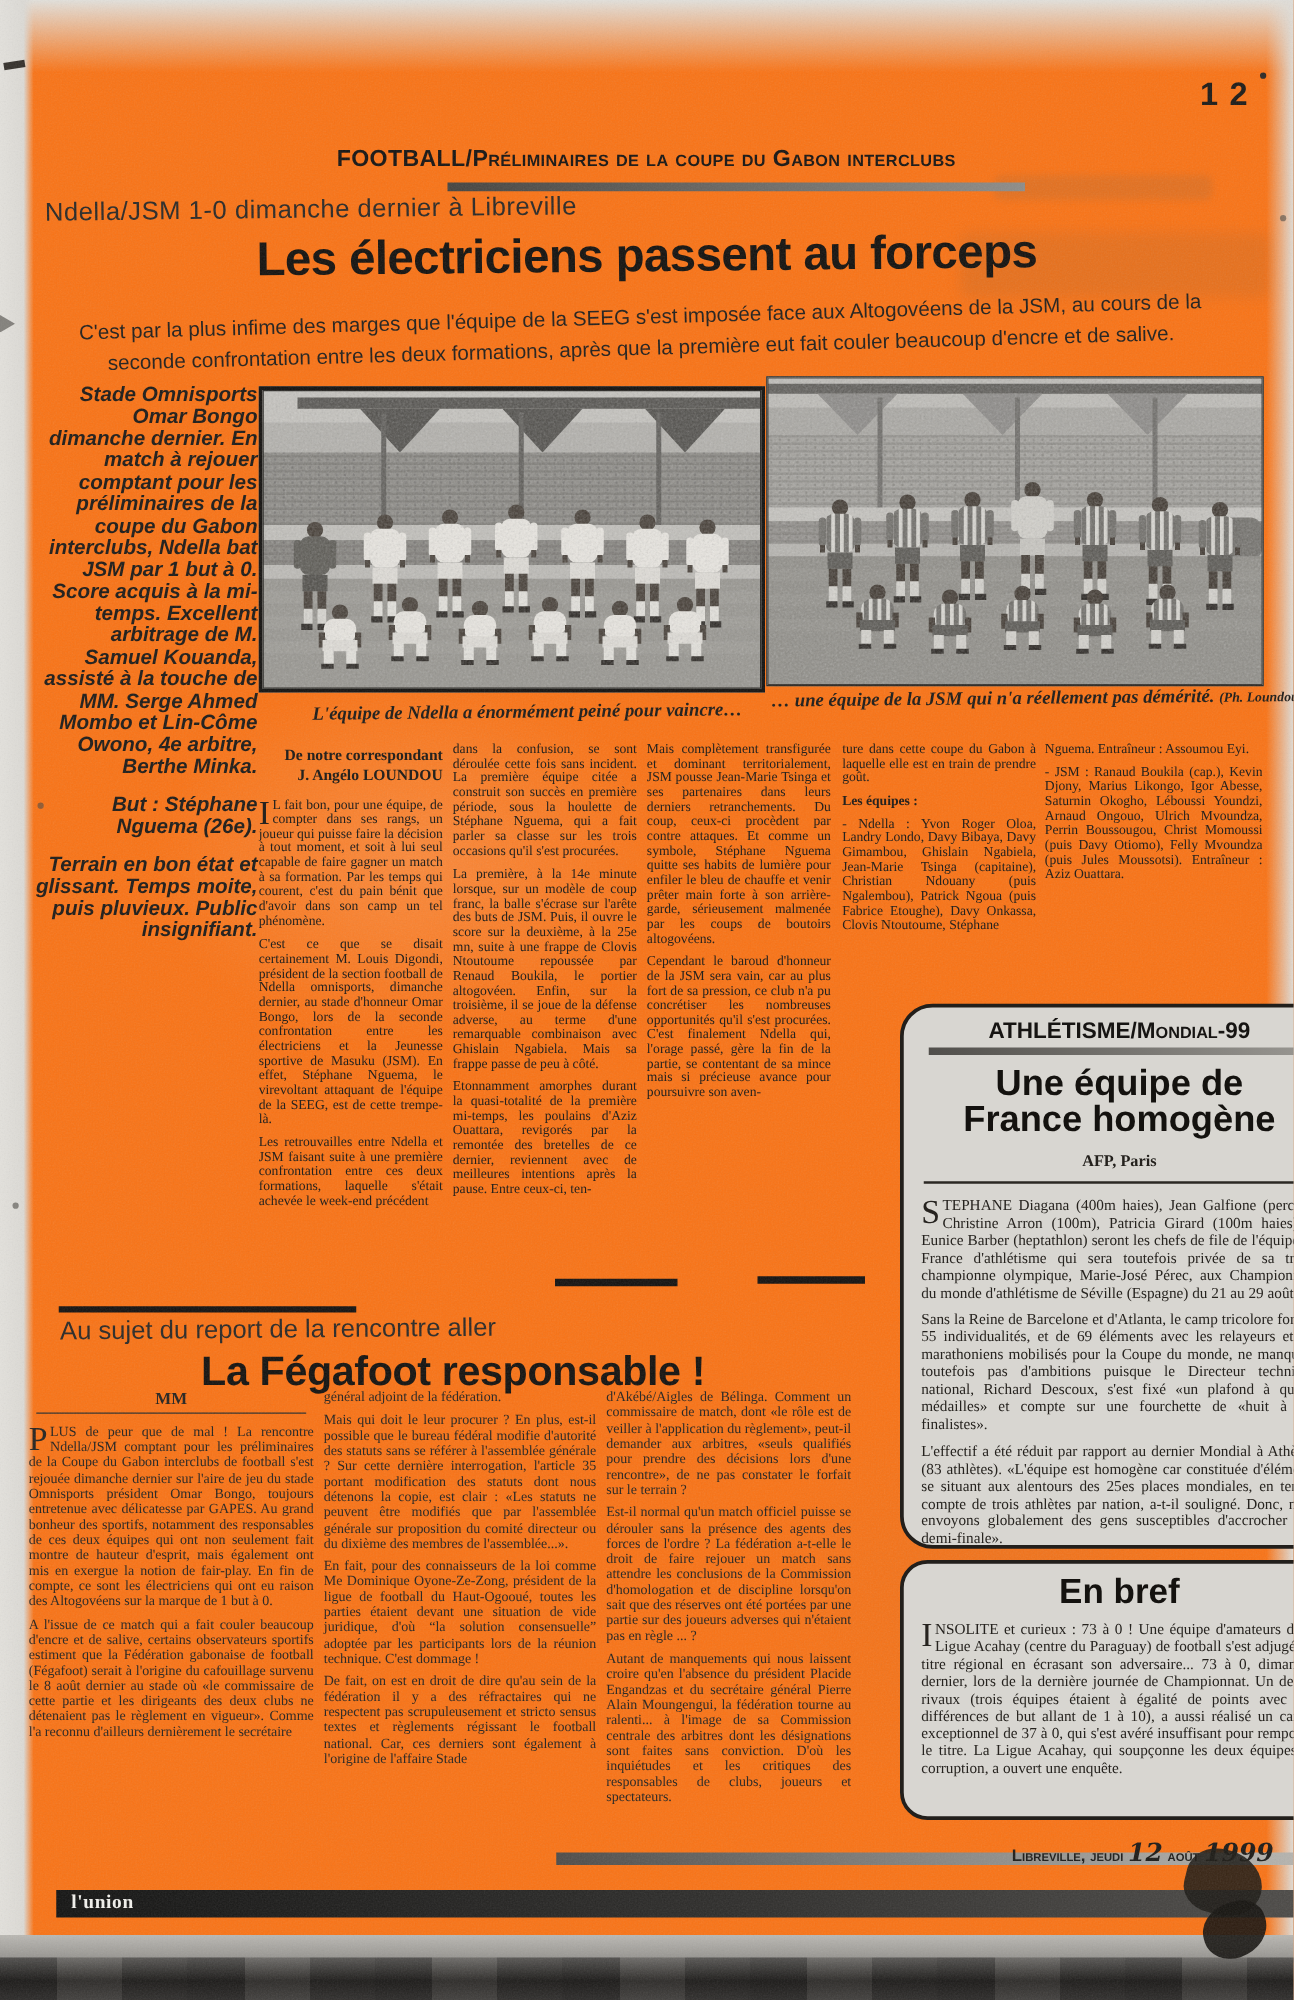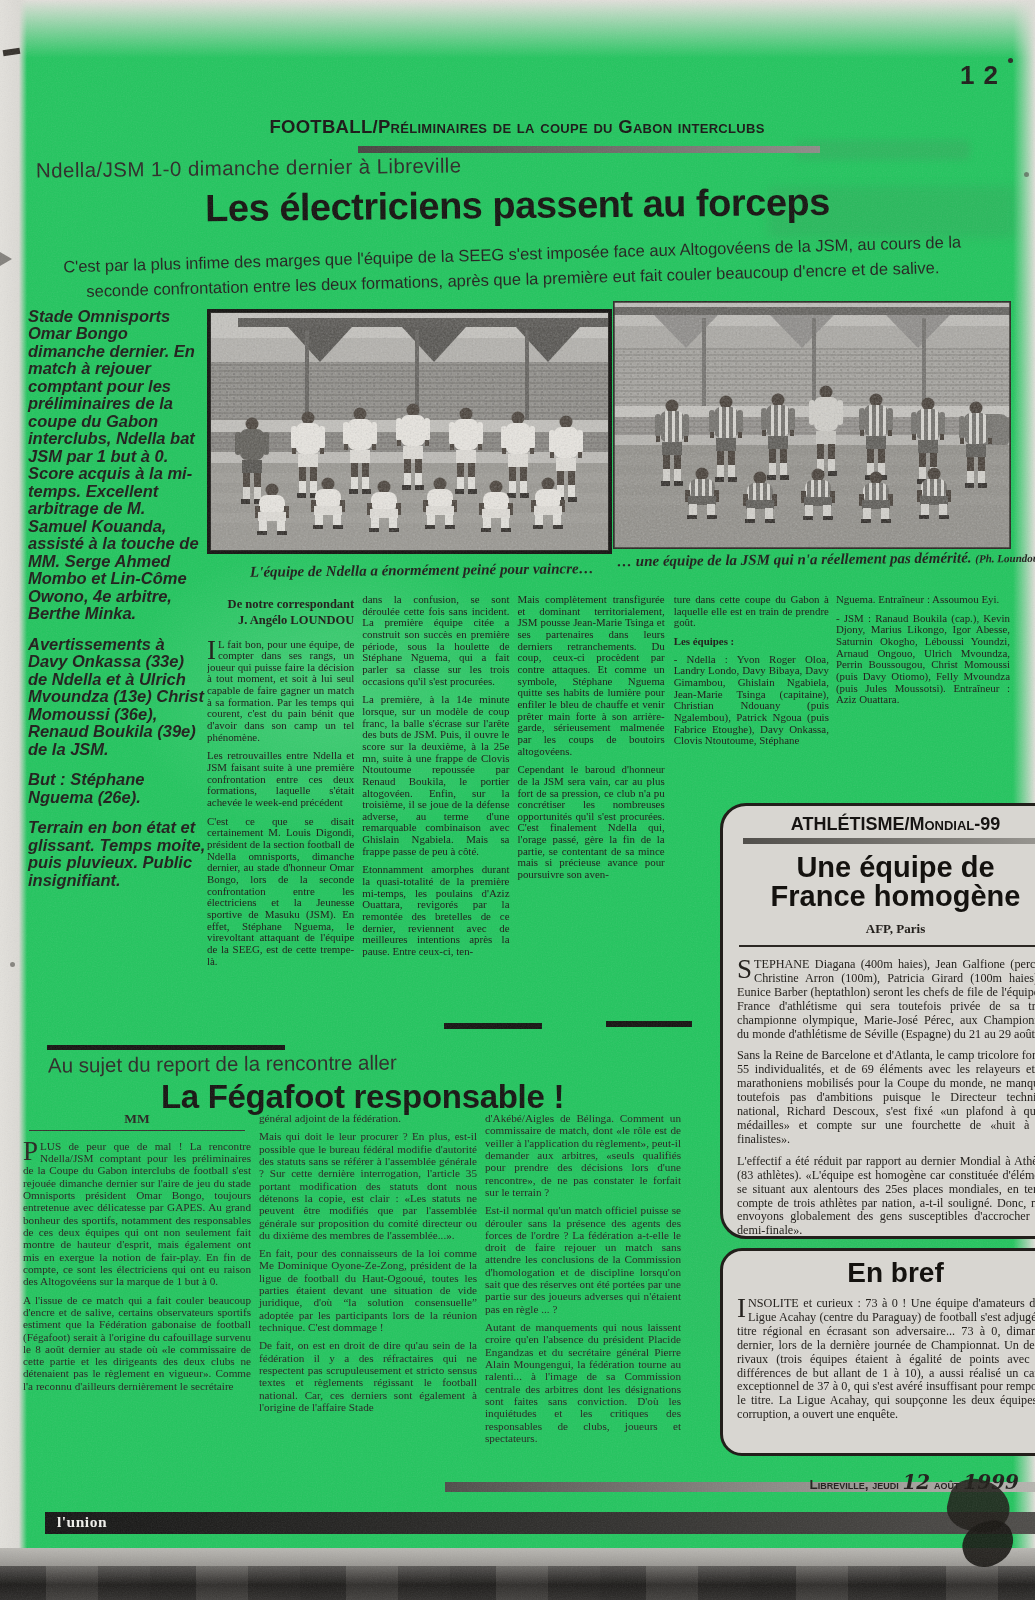--- a/index.html
+++ b/index.html
@@ -1,17 +1,17 @@
 <!DOCTYPE html>
 <html lang="fr"><head>
 <meta charset="utf-8">
 <style>
   html,body{margin:0;padding:0;background:#9a9894;}
   .page{position:relative;width:1035px;height:1600px;margin:0 auto;overflow:hidden;
-        background:#22c55e;font-family:"Liberation Serif","DejaVu Serif",serif;color:#24211d;}
+        background:#f97316;font-family:"Liberation Serif","DejaVu Serif",serif;color:#24211d;}
   .abs{position:absolute;}
   .sans{font-family:"Liberation Sans","DejaVu Sans",sans-serif;}
 
   
   .edge-left{left:0;top:0;width:27px;height:1600px;background:linear-gradient(90deg,#e3e1dc,#dcdad5 70%,rgba(220,218,213,0));}
   .edge-right{right:0;top:0;width:22px;height:1600px;background:linear-gradient(270deg,#e0ded9,rgba(220,218,213,0));}
   .edge-top{left:0;top:0;width:1035px;height:58px;background:linear-gradient(180deg,#e2e0db,rgba(220,218,213,0));}
   .stain1{left:120px;top:540px;width:420px;height:300px;background:radial-gradient(ellipse at center,rgba(255,255,255,.16),rgba(255,255,255,0) 70%);}
   .stain2{left:600px;top:1100px;width:420px;height:360px;background:radial-gradient(ellipse at center,rgba(120,115,108,.08),rgba(0,0,0,0) 70%);}
   .dash1{left:3px;top:49px;width:17px;height:6px;background:#332f2a;transform:rotate(-9deg);}
@@ -38,21 +38,21 @@
   .rubric1{left:238px;top:116px;width:558px;text-align:center;font-weight:bold;font-size:18.5px;
            font-variant:small-caps;letter-spacing:.3px;color:#161412;}
   .rubric1-bar{left:358px;top:146px;width:462px;height:7px;background:linear-gradient(90deg,#45433f,#8e8c88);}
   .kicker1{left:36px;top:156px;font-size:20.5px;color:#2b2926;letter-spacing:.4px;transform:rotate(-.7deg);}
   .headline1{left:95px;top:184px;width:845px;margin:0;text-align:center;font-weight:800;font-size:38px;
              letter-spacing:-.5px;color:#14120f;transform:rotate(-.6deg);}
   .lede{left:45px;top:242px;width:935px;text-align:center;font-size:16.5px;line-height:1.5;color:#211f1c;
         transform:rotate(-1.6deg);}
 
   
-  .sidebar{left:28px;top:308px;width:178px;text-align:left;font-weight:bold;font-style:italic;
+  .sidebar{left:28px;top:308px;width:178px;text-align:right;font-weight:bold;font-style:italic;
            font-size:16.5px;line-height:1.06;color:#1d1b18;font-family:"Liberation Sans","DejaVu Sans",sans-serif;}
   .sidebar p{margin:0 0 13px 0;}
 
   
   .photo{background:#aaa8a3;}
   .photo1{left:207px;top:309px;width:399px;height:239px;border:3px solid #141210;}
   .photo2{left:613px;top:301px;width:396px;height:246px;border:1px solid #2b2824;}
   figure{margin:0;padding:0;}
   .caption{font-weight:bold;font-style:italic;font-size:15px;color:#1d1b18;white-space:nowrap;transform:rotate(-.6deg);}
   .caption1{left:250px;top:562px;}
@@ -138,21 +138,20 @@
 
   <div class="abs kicker1 sans">Ndella/JSM 1-0 dimanche dernier à Libreville</div>
   <h1 class="abs headline1 sans">Les électriciens passent au forceps</h1>
   <div class="abs lede sans">
     <div>C'est par la plus infime des marges que l'équipe de la SEEG s'est imposée face aux Altogovéens de la JSM, au cours de la</div>
     <div>seconde confrontation entre les deux formations, après que la première eut fait couler beaucoup d'encre et de salive.</div>
   </div>
 
   <aside class="abs sidebar">
     <p>Stade Omnisports Omar Bongo dimanche dernier. En match à rejouer comptant pour les préliminaires de la coupe du Gabon interclubs, Ndella bat JSM par 1 but à 0. Score acquis à la mi-temps. Excellent arbitrage de M. Samuel Kouanda, assisté à la touche de MM. Serge Ahmed Mombo et Lin-Côme Owono, 4e arbitre, Berthe Minka.</p>
-    <p>Avertissements à Davy Onkassa (33e) de Ndella et à Ulrich Mvoundza (13e) Christ Momoussi (36e), Renaud Boukila (39e) de la JSM.</p>
     <p>But : Stéphane Nguema (26e).</p>
     <p>Terrain en bon état et glissant. Temps moite, puis pluvieux. Public insignifiant.</p>
   </aside>
 
   <figure class="abs photo photo1">
     <svg width="399" height="239" viewBox="0 0 399 239" aria-hidden="true">
       <defs>
         <pattern id="seats1" width="7" height="6" patternUnits="userSpaceOnUse">
           <rect width="7" height="6" fill="#8d8b86"></rect>
             <rect y="4" width="7" height="2" fill="#7b7974"></rect>
@@ -350,22 +349,22 @@
     <span class="credit">(Ph. Loundou)</span>
   </div>
 
   <div class="abs article-row">
     <div class="col c1">
       <div class="byline">
         <div>De notre correspondant</div>
         <div>J. Angélo LOUNDOU</div>
       </div>
       <p class="dc">IL fait bon, pour une équipe, de compter dans ses rangs, un joueur qui puisse faire la décision à tout moment, et soit à lui seul capable de faire gagner un match à sa formation. Par les temps qui courent, c'est du pain bénit que d'avoir dans son camp un tel phénomène.</p>
+      <p>C'est ce que se disait certainement M. Louis Digondi, président de la section football de Ndella omnisports, dimanche dernier, au stade d'honneur Omar Bongo, lors de la seconde confrontation entre les électriciens et la Jeunesse sportive de Masuku (JSM). En effet, Stéphane Nguema, le virevoltant attaquant de l'équipe de la SEEG, est de cette trempe-là.</p>
       <p>Les retrouvailles entre Ndella et JSM faisant suite à une première confrontation entre ces deux formations, laquelle s'était achevée le week-end précédent</p>
-      <p>C'est ce que se disait certainement M. Louis Digondi, président de la section football de Ndella omnisports, dimanche dernier, au stade d'honneur Omar Bongo, lors de la seconde confrontation entre les électriciens et la Jeunesse sportive de Masuku (JSM). En effet, Stéphane Nguema, le virevoltant attaquant de l'équipe de la SEEG, est de cette trempe-là.</p>
     </div>
     <div class="col c2">
       <p>dans la confusion, se sont déroulée cette fois sans incident. La première équipe citée a construit son succès en première période, sous la houlette de Stéphane Nguema, qui a fait parler sa classe sur les trois occasions qu'il s'est procurées.</p>
       <p>La première, à la 14e minute lorsque, sur un modèle de coup franc, la balle s'écrase sur l'arête des buts de JSM. Puis, il ouvre le score sur la deuxième, à la 25e mn, suite à une frappe de Clovis Ntoutoume repoussée par Renaud Boukila, le portier altogovéen. Enfin, sur la troisième, il se joue de la défense adverse, au terme d'une remarquable combinaison avec Ghislain Ngabiela. Mais sa frappe passe de peu à côté.</p>
       <p>Etonnamment amorphes durant la quasi-totalité de la première mi-temps, les poulains d'Aziz Ouattara, revigorés par la remontée des bretelles de ce dernier, reviennent avec de meilleures intentions après la pause. Entre ceux-ci, ten-</p>
     </div>
     <div class="col c3">
       <p>Mais complètement transfigurée et dominant territorialement, JSM pousse Jean-Marie Tsinga et ses partenaires dans leurs derniers retranchements. Du coup, ceux-ci procèdent par contre attaques. Et comme un symbole, Stéphane Nguema quitte ses habits de lumière pour enfiler le bleu de chauffe et venir prêter main forte à son arrière-garde, sérieusement malmenée par les coups de boutoirs altogovéens.</p>
       <p>Cependant le baroud d'honneur de la JSM sera vain, car au plus fort de sa pression, ce club n'a pu concrétiser les nombreuses opportunités qu'il s'est procurées. C'est finalement Ndella qui, l'orage passé, gère la fin de la partie, se contentant de sa mince mais si précieuse avance pour poursuivre son aven-</p>
     </div>

